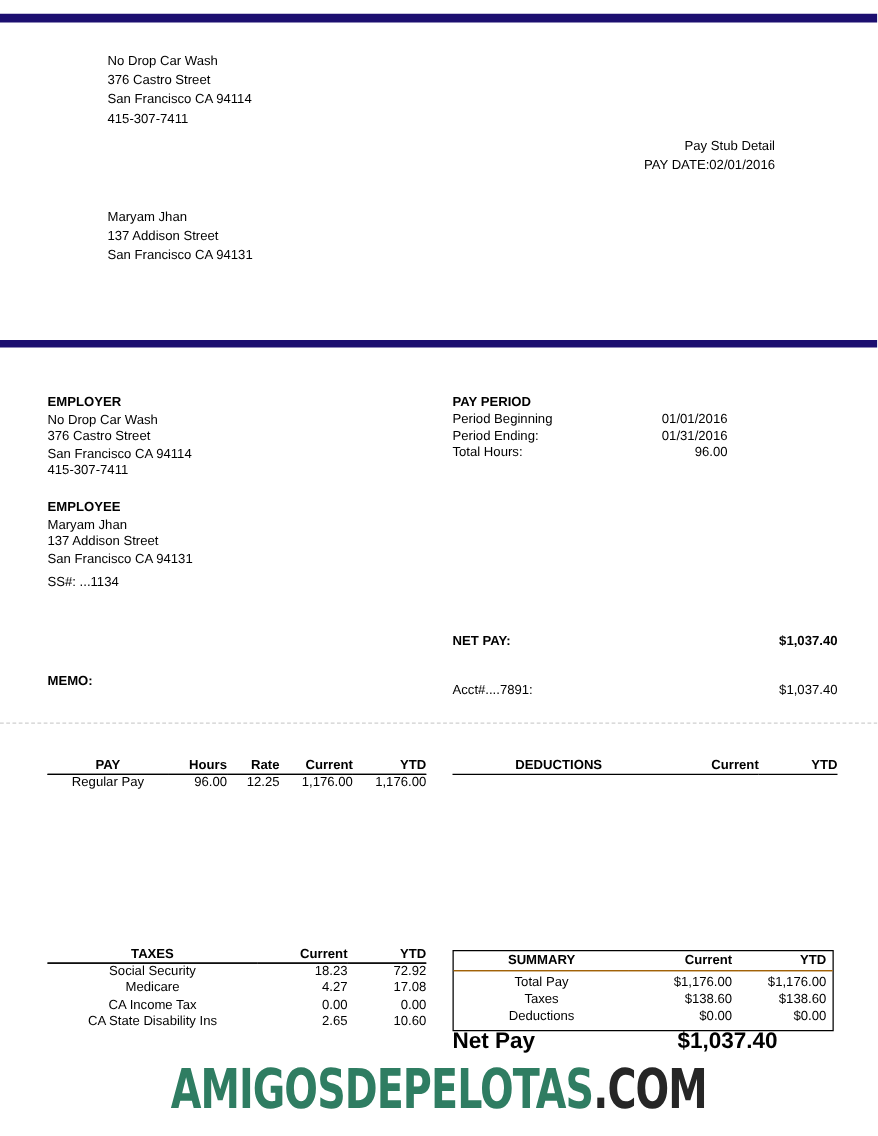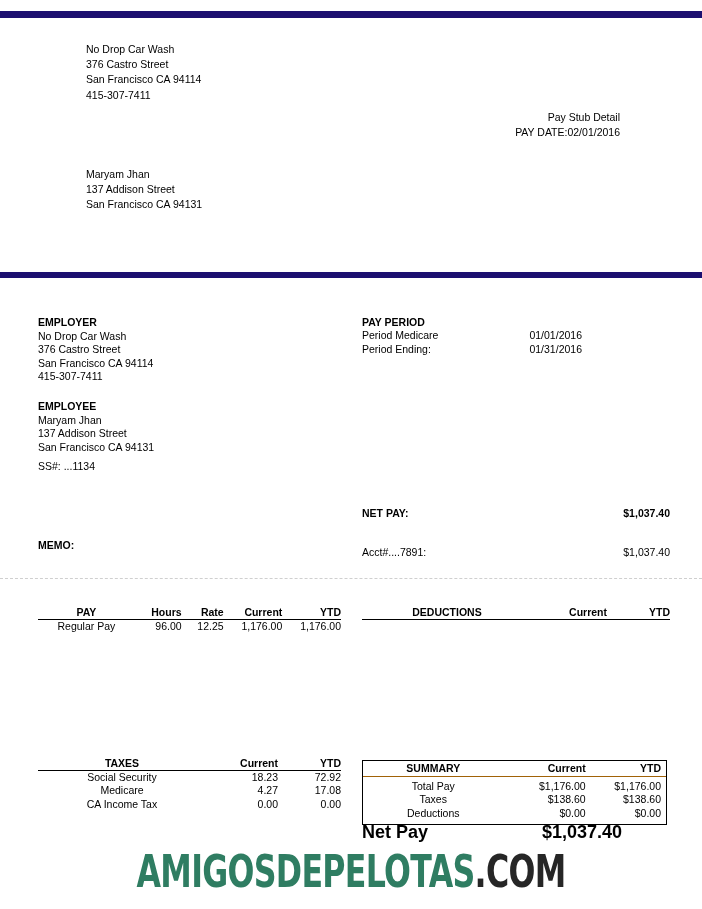--- a/index.html
+++ b/index.html
@@ -251,26 +251,30 @@
   </div>
 
   <div class="blk" id="memo-block">
     <div class="sec-title">MEMO:</div>
   </div>
 
   <div id="payperiod-block">
     <div class="sec-title pp-title">PAY PERIOD</div>
     <div id="payperiod-rows">
         <div class="pp-row">
-          <span class="pp-label">Period Medicare</span>
+          <span class="pp-label">Period Beginning</span>
           <span class="pp-value">01/01/2016</span>
         </div>
         <div class="pp-row">
           <span class="pp-label">Period Ending:</span>
           <span class="pp-value">01/31/2016</span>
+        </div>
+        <div class="pp-row">
+          <span class="pp-label">Total Hours:</span>
+          <span class="pp-value">96.00</span>
         </div>
       </div>
   </div>
 
   <div id="netpay-block">
     <div class="np-row bold">
       <span>NET PAY:</span>
       <span>$1,037.40</span>
     </div>
     <div class="np-row">
@@ -329,20 +333,25 @@
         </tr>
         <tr>
           <td class="ta-l">Medicare</td>
           <td class="ta-r">4.27</td>
           <td class="ta-r">17.08</td>
         </tr>
         <tr>
           <td class="ta-l">CA Income Tax</td>
           <td class="ta-r">0.00</td>
           <td class="ta-r">0.00</td>
+        </tr>
+        <tr>
+          <td class="ta-l">CA State Disability Ins</td>
+          <td class="ta-r">2.65</td>
+          <td class="ta-r">10.60</td>
         </tr>
       </tbody>
   </table>
 
   <div id="summary-box">
     <table>
       <thead>
         <tr>
           <th class="ta-l" style="width:150px">SUMMARY</th>
           <th class="ta-r" style="width:85px">Current</th>

